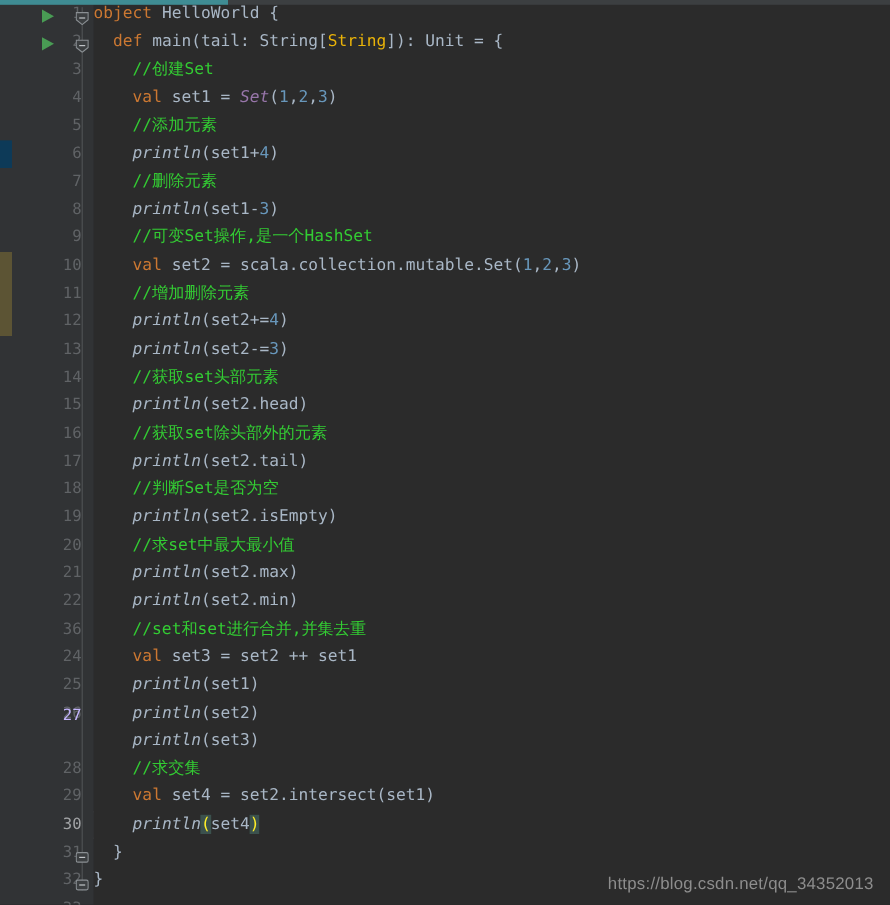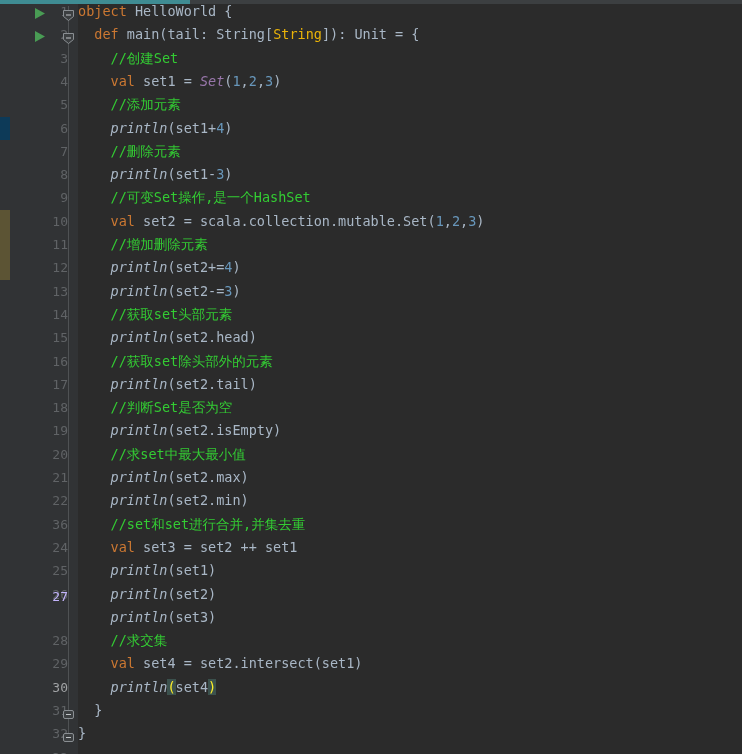--- a/index.html
+++ b/index.html
@@ -166,13 +166,14 @@
       <div class="code" style="top: 699px;"><span class="brace">  }</span></div>
       <div class="lineno" style="top: 722.3px; color: rgb(96, 99, 102);">32</div>
       <div class="code" style="top: 722.3px;"><span class="brace">}</span></div>
       <div class="lineno" style="top: 745.6px; color: rgb(96, 99, 102);">33</div>
       <div class="code" style="top: 745.6px;"></div>
     </div>
 
   <div class="topstrip-rest"></div>
   <div class="topstrip"></div>
 
+  <div class="watermark">https://blog.csdn.net/qq_34352013</div>
 </div>
 
 </body></html>

